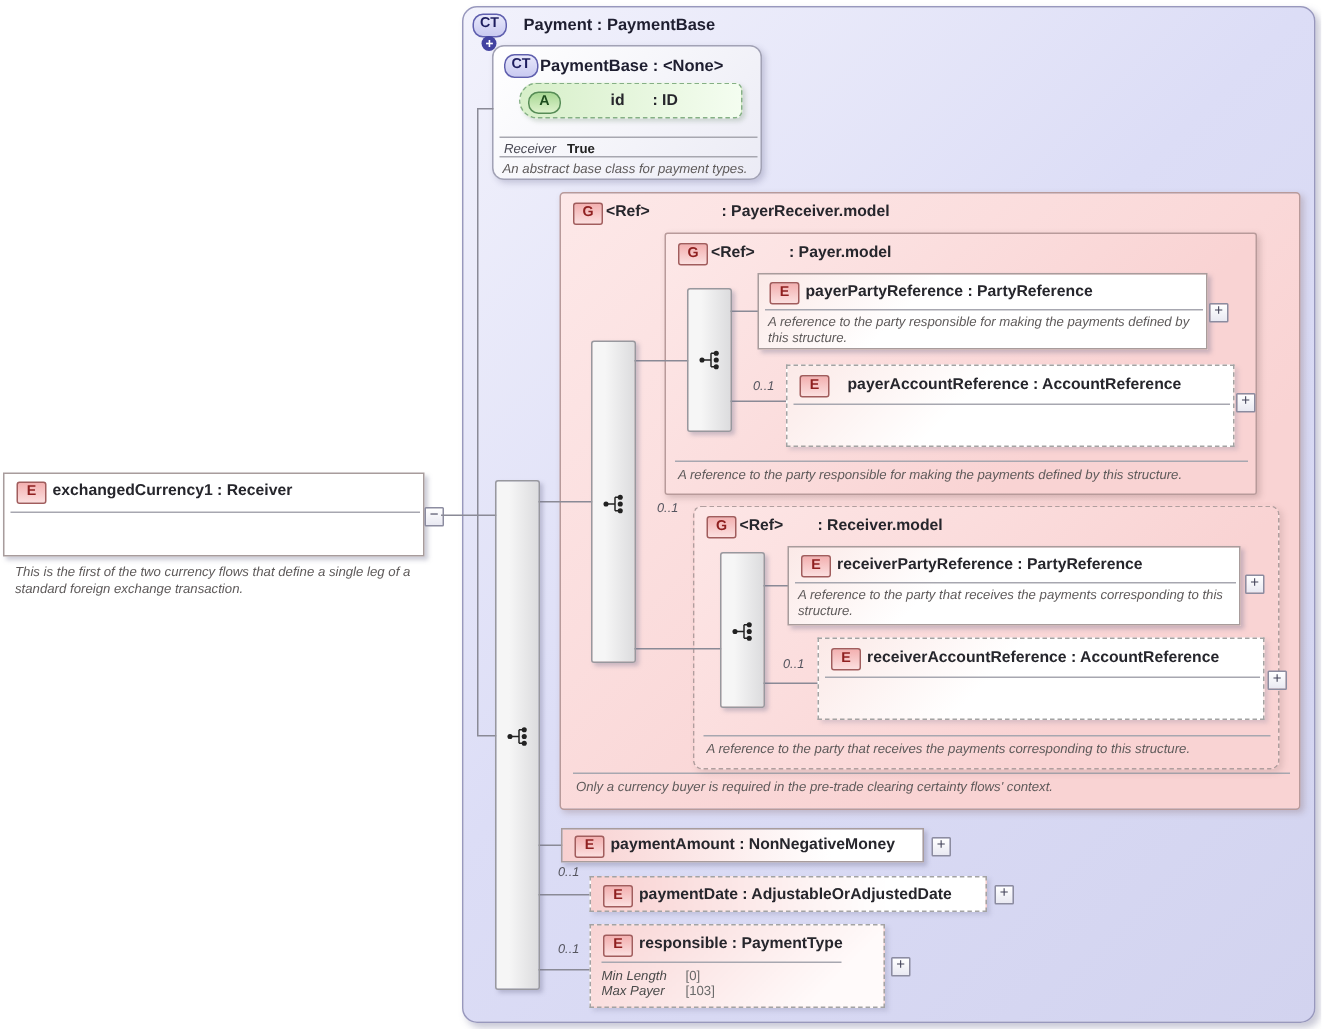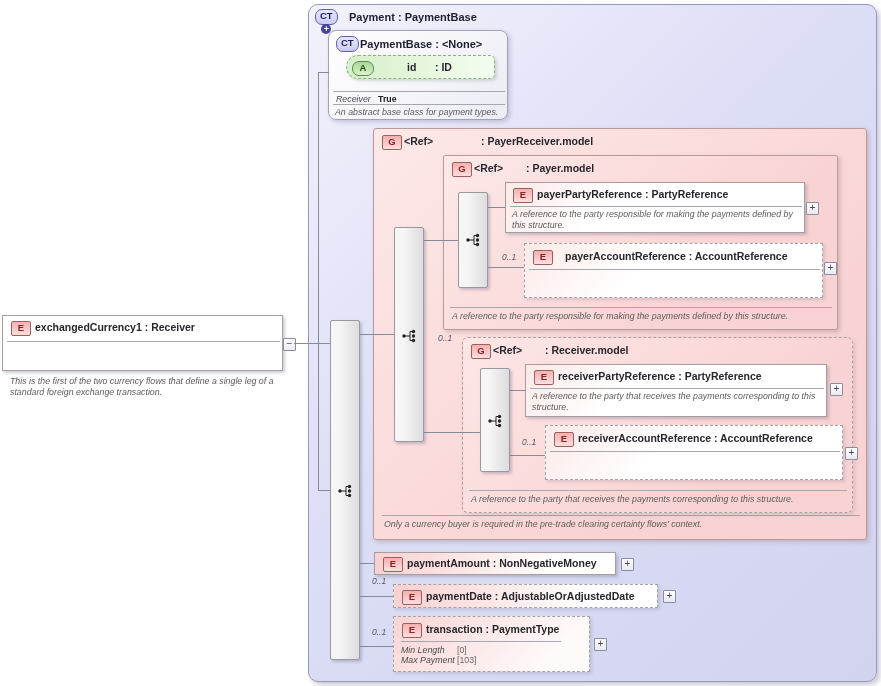--- a/index.html
+++ b/index.html
@@ -261,22 +261,22 @@
     </span>
     <span class="etitle" style="left:32px;top:5px;">paymentDate : AdjustableOrAdjustedDate</span>
   </div>
   <div class="pm" style="left:663px;top:590px;">+</div>
 
   <span class="card" style="left:372px;top:627px;">0..1</span>
   <div class="abs edash pinkgrad2" style="left:393px;top:616px;width:197px;height:56px;">
     <span class="badge-e" style="left:8px;top:6px;">
       <span>E</span>
     </span>
-    <span class="etitle" style="left:32px;top:6px;">transaction : PaymentType</span>
+    <span class="etitle" style="left:32px;top:6px;">responsible : PaymentType</span>
     <div class="sep" style="left:7px;top:24px;width:160px;"></div>
     <span class="facet-l" style="left:7px;top:28px;">Min Length</span>
     <span class="facet-v" style="left:63px;top:28px;">[0]</span>
-    <span class="facet-l" style="left:7px;top:38px;">Max Payment</span>
+    <span class="facet-l" style="left:7px;top:38px;">Max Payer</span>
     <span class="facet-v" style="left:63px;top:38px;">[103]</span>
   </div>
   <div class="pm" style="left:594px;top:638px;">+</div>
 
 </div>
 
 </body></html>

